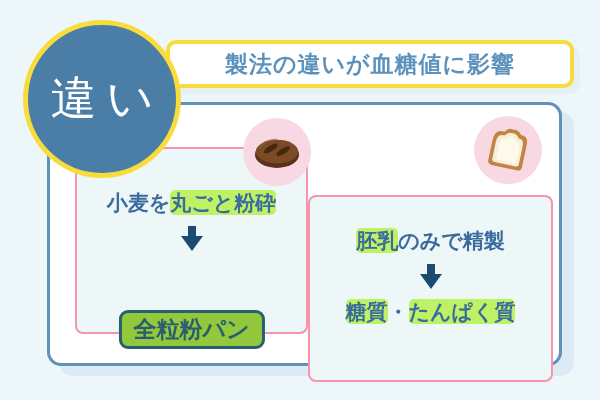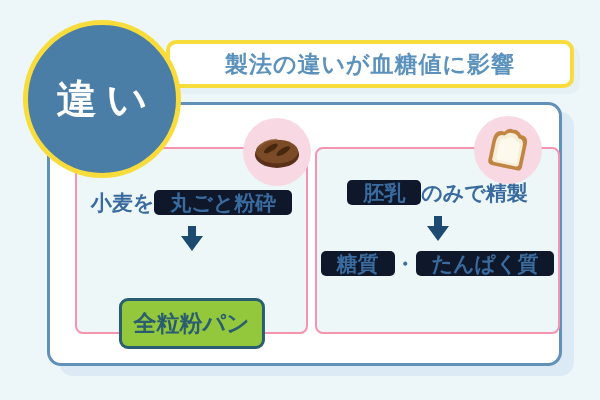--- a/index.html
+++ b/index.html
@@ -25,48 +25,48 @@
     color:#5b92bd; font-size:23px; font-weight:bold; letter-spacing:1px;
     white-space:nowrap;
   }
   
   .badge {
     position:absolute; left:23px; top:20px; width:148px; height:148px;
     background:#4b7ea7; border:5px solid #f8dc3c; border-radius:50%;
     display:flex; align-items:center; justify-content:center;
   }
   .badge-label {
-    color:#ffffff; font-size:40px; font-weight:bold;
+    color:#ffffff; font-size:46px; font-weight:normal;
     letter-spacing:10px; padding-left:10px; white-space:nowrap;
   }
   
   .panel {
     position:absolute; top:147px; height:187px; box-sizing:border-box;
     background:#eef7f8; border:2px solid #f693ae; border-radius:8px;
   }
   .panel-left  { left:75px;  width:233px; }
-  .panel-right { left:315px; width:245px; }
+  .panel-right { left:308px; width:245px;margin-top:48px; }
   .panel-content { display:flex; flex-direction:column; align-items:center; }
   .line {
     font-size:21px; font-weight:bold; color:#3a6b9e; white-space:nowrap;
     line-height:1.35;
   }
-  .mark { background:#0f172a; border-radius:5px; padding:1px 16px; }
+  .mark { background:#bef264; border-radius:5px; padding:1px 0; }
   .l1-left  { margin-top:40px; }
   .l2-left  { margin-top:10px; }
   .l1-right { margin-top:30px; }
   .l2-right { margin-top:8px; }
   .l3-right { margin-top:0px; }
   .arrow-wrap { margin-top:9px; line-height:0; }
   
   .pill {
     position:absolute; bottom:-17px; left:50%; transform:translateX(-50%);
     background:#93c83d; border:3px solid #2a5d70; border-radius:9px;
     color:#2a5d70; font-size:23px; font-weight:bold;
-    padding:7px 12px; white-space:nowrap;
+    padding:1px 12px; white-space:nowrap;
   }
   
   .bread-badge {
     position:absolute; width:68px; height:68px; border-radius:50%;
     background:#f8d8e3; display:flex; align-items:center; justify-content:center;
   }
   .bread-badge-left  { left:243px; top:118px; }
   .bread-badge-right { left:474px; top:116px; }
 </style>
 </head>

